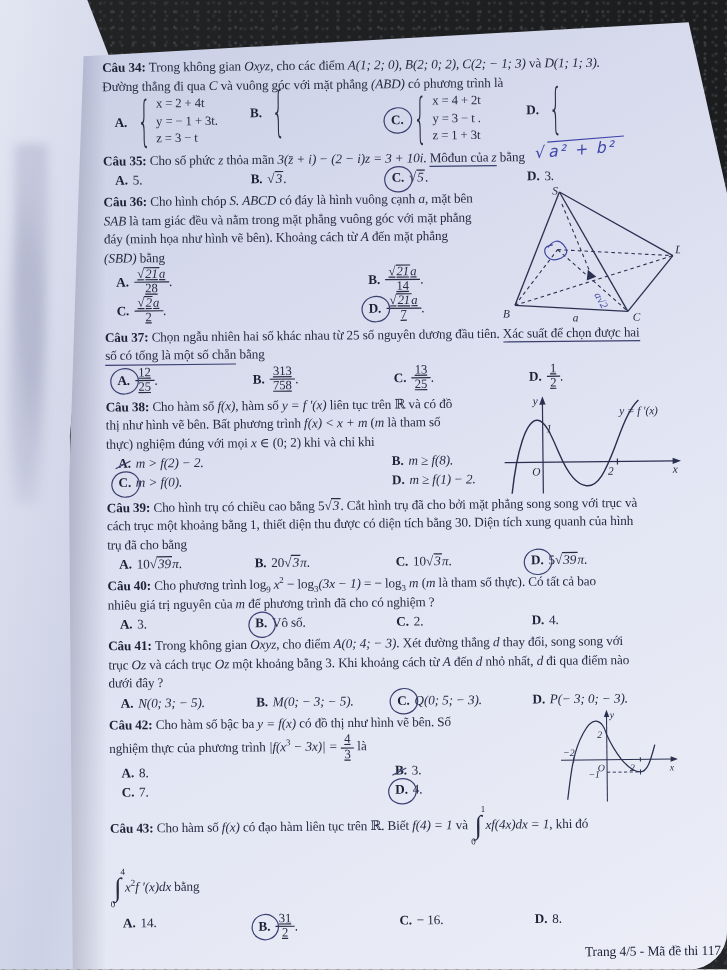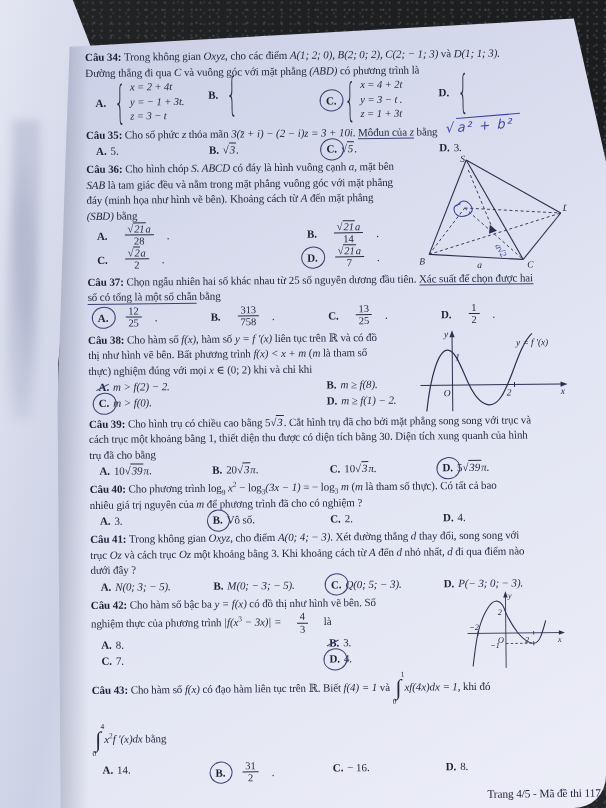--- a/index.html
+++ b/index.html
@@ -31,28 +31,28 @@
   .line{white-space:nowrap;min-height:15.5px;line-height:15.5px;}
   .line.display{margin-top:14px;margin-bottom:4px;}
   .q{clear:right;margin-bottom:3px;}
   .bld{font-weight:bold;color:#1c2136;}
   .mi{font-style:italic;}
   .sup{font-size:7.5px;vertical-align:super;line-height:0;}
   .sub{font-size:7.5px;vertical-align:sub;line-height:0;}
   .sq{white-space:nowrap;}
   .sqb{border-top:1.1px solid currentColor;font-style:italic;padding:0 1px;}
   .fr{display:inline-flex;flex-direction:column;align-items:center;vertical-align:middle;
-    line-height:1.08;margin:0 13px;font-size:10.6px;}
+    line-height:1.08;margin:0 0;font-size:10.6px;text-decoration:underline;}
   .fr .nu{border-bottom:1px solid currentColor;padding:0 3px;}
   .fr .de{padding:0 2px;}
   .cases{display:inline-flex;align-items:center;vertical-align:middle;}
   .cases .br{font-family:"DejaVu Sans",sans-serif;font-size:30px;font-weight:300;
     transform:scaleY(1.5) scaleX(0.6);line-height:1;margin-right:1px;}
   .cases .rows{display:inline-flex;flex-direction:column;}
-  .cases .rows span{font-style:italic;line-height:14.5px;font-size:10.6px;white-space:nowrap;}
+  .cases .rows span{line-height:14.5px;font-size:10.6px;white-space:nowrap;}
   .answers{display:block;}
   .ans{display:inline-flex;align-items:center;padding-left:10px;box-sizing:border-box;
     vertical-align:top;min-height:16px;white-space:nowrap;}
   .lt{font-weight:bold;margin-right:4px;position:relative;display:inline-block;color:#1c2136;}
   .circ::after{content:"";position:absolute;left:-6px;right:-7px;top:-4.5px;bottom:-5.5px;
     border:1.7px solid #3a4071;border-radius:50%;transform:rotate(-10deg);}
   .strike::after{content:"";position:absolute;left:-3px;top:52%;width:135%;
     border-top:1.9px solid #3a4071;transform:rotate(-27deg);}
   .pu{border-bottom:1.6px solid #3a4071;padding-bottom:0.5px;}
   .intg{display:inline-flex;flex-direction:column;align-items:center;vertical-align:middle;

